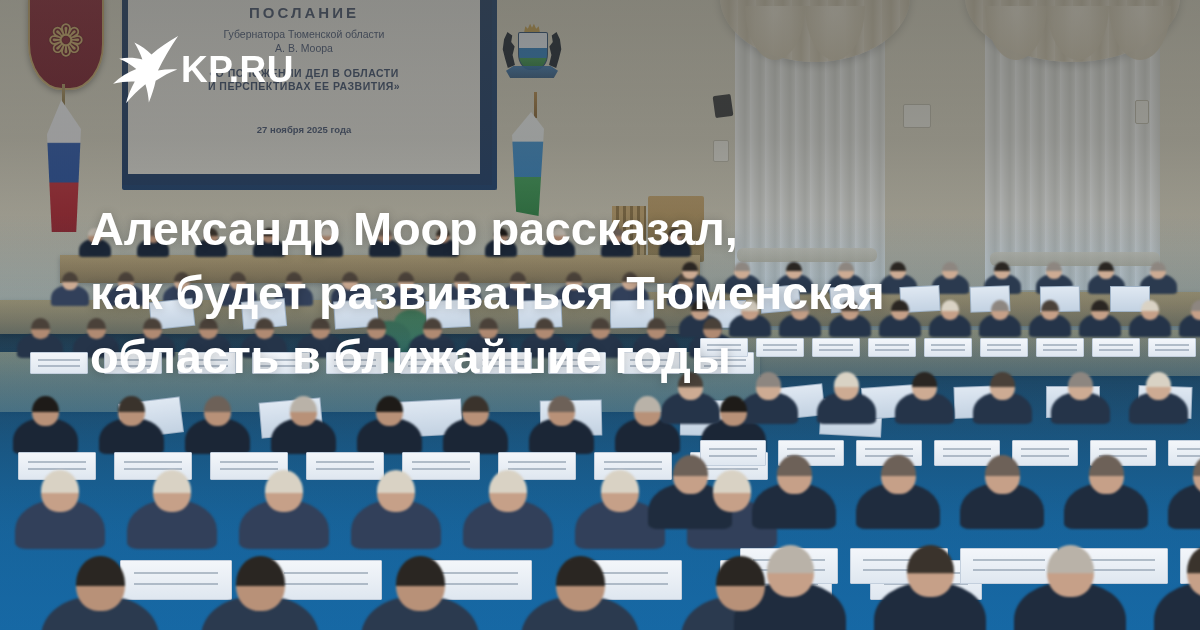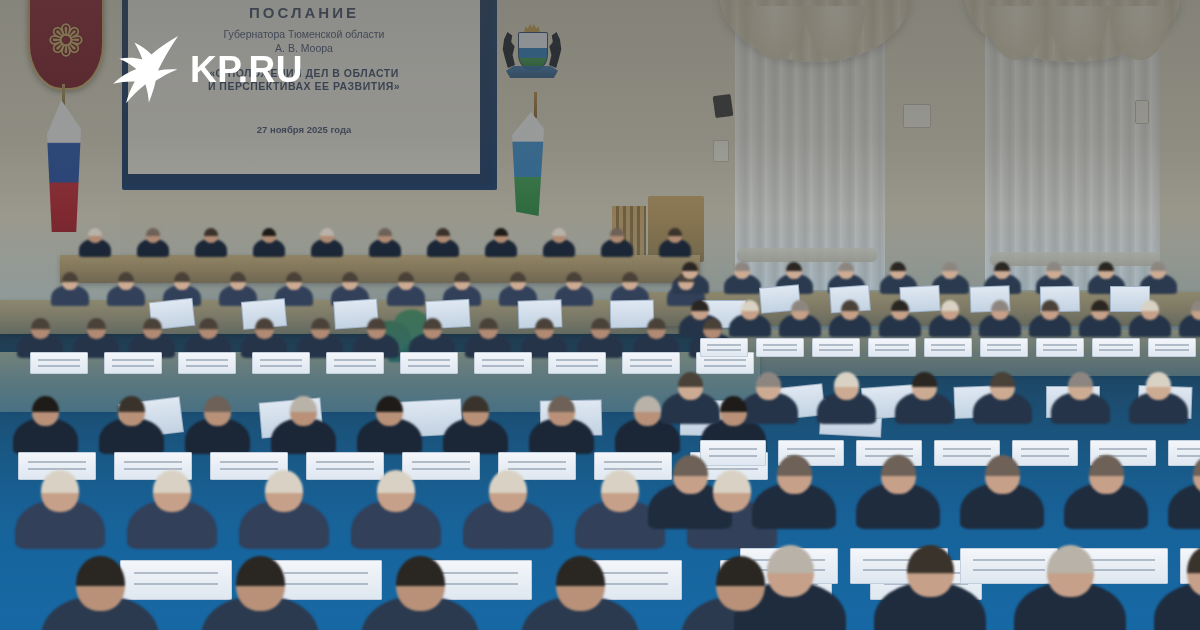--- a/index.html
+++ b/index.html
@@ -357,21 +357,21 @@
       rgba(22,106,168,.55) 100%);
     mix-blend-mode: normal;
   }
 
   
   .logo {
     position: absolute;
     left: 104px; top: 34px;
     display: flex;
     align-items: center;
-    gap: 10px;
+    gap: 1px;
     z-index: 30;
   }
   .logo-bird {
     width: 76px; height: 70px;
     display: block;
   }
   .logo-bird svg { display:block; width:100%; height:100%; }
   .logo-word {
     color: #ffffff;
     font-size: 37px;
@@ -890,15 +890,20 @@
 
   <div class="logo">
     <span class="logo-bird">
       <svg viewBox="0 0 100 92" xmlns="http://www.w3.org/2000/svg" aria-hidden="true">
         <path fill="#ffffff" d="M97.5 2.5 C86 9 73 17.5 62.5 27 C56 20.5 48.5 15 40 11 C44.5 18.5 48 26 50.5 33.5 C41 31 30.5 30.5 20 32.5 C29 36.5 36.5 41 42.5 46 C31.5 50 21 56.5 12 65.5 C22.5 63 32 62 40.5 62.5 C35.5 71.5 31.5 81 29 91 C37 81.5 45.5 73 54.5 66 C57 74 58.5 82 59 90 C63 80.5 66 71 68 61.5 C77.5 55 87 50 96.5 46.5 C87.5 46 79 46.5 71 48 C78 33 87.5 17.5 97.5 2.5 Z"></path>
       </svg>
     </span>
     <span class="logo-word">KP.RU</span>
   </div>
 
+  <div class="headline">
+    <div>Александр Моор рассказал,</div>
+    <div>как будет развиваться Тюменская</div>
+    <div>область в ближайшие годы</div>
+  </div>
 
 
 </div>
 
 </body></html>

